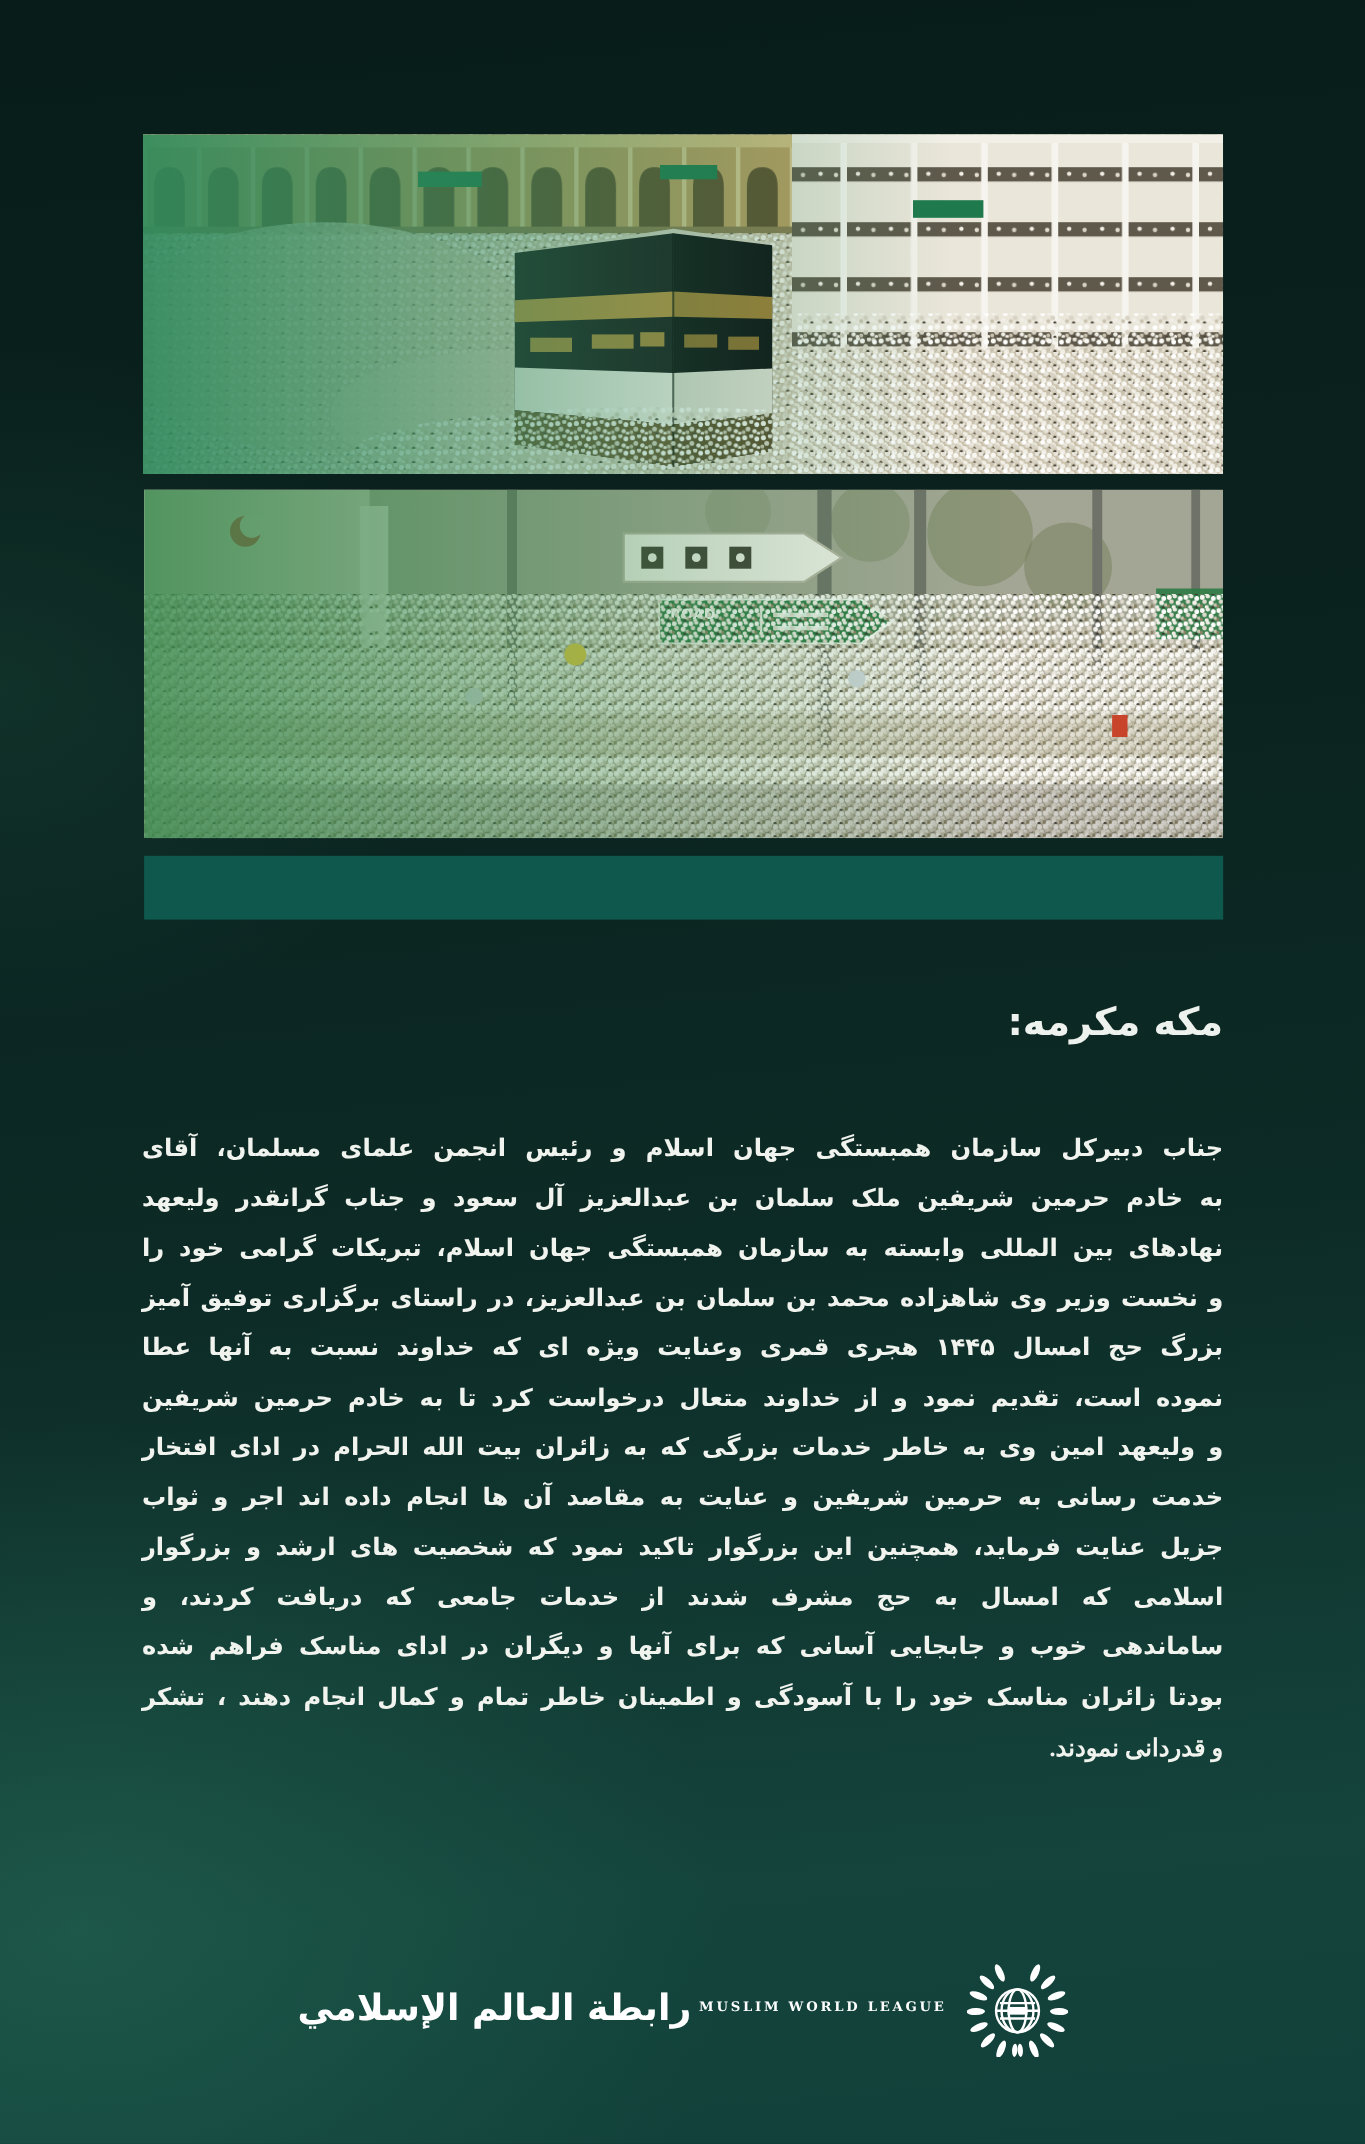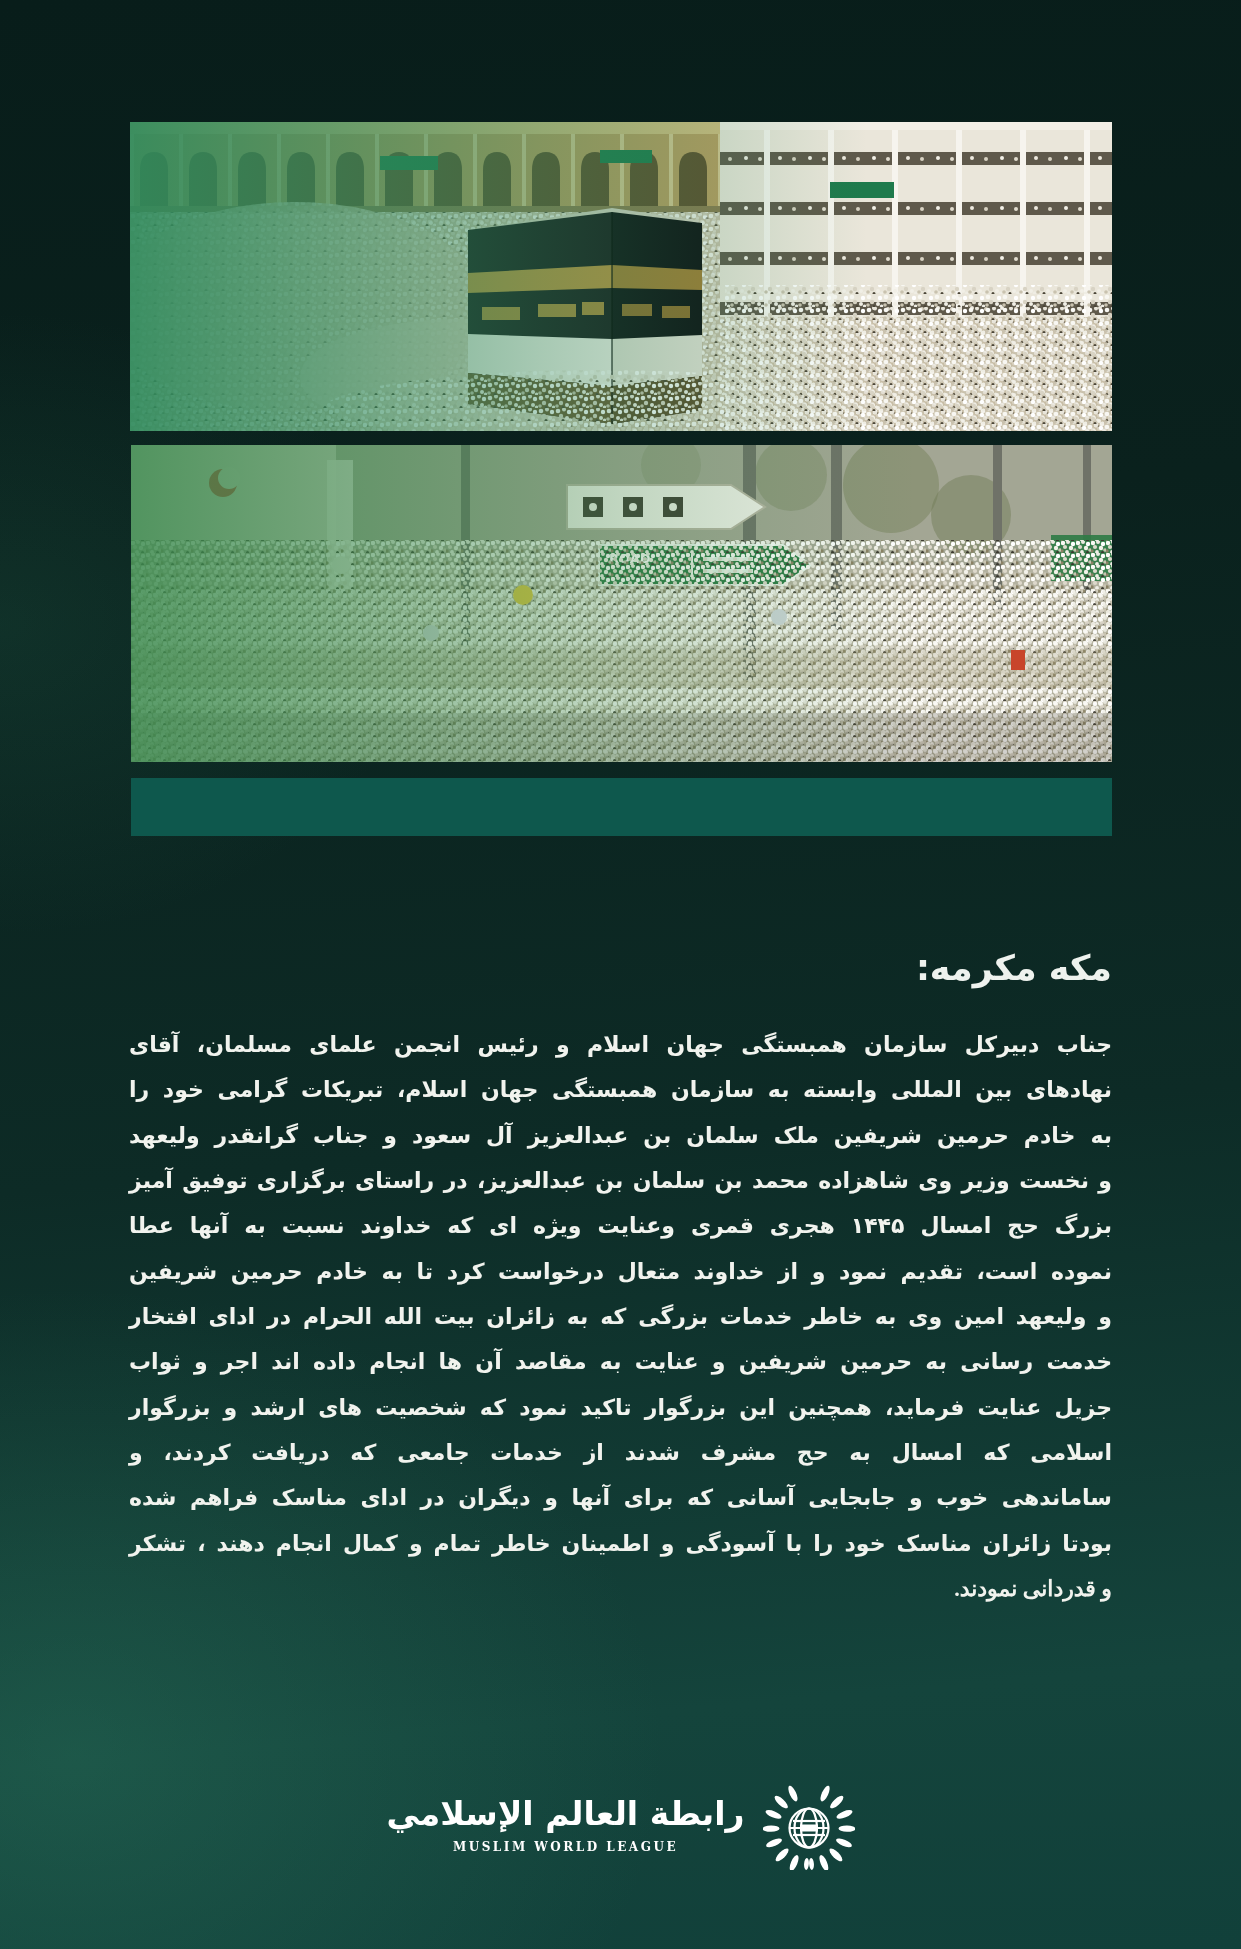--- a/index.html
+++ b/index.html
@@ -10,34 +10,34 @@
       radial-gradient(950px 750px at 6% 90%, rgba(44,120,95,.38), rgba(44,120,95,0) 62%),
       radial-gradient(700px 520px at 0% 32%, rgba(38,105,82,.22), rgba(38,105,82,0) 60%),
       linear-gradient(175deg, #081d1a 0%, #0a211d 28%, #0d2b26 58%, #14443c 86%, #11403a 100%);
   }
   .photo { position:absolute; overflow:hidden; }
   .photo svg { display:block; width:100%; height:100%; }
   .photo1 { left:130px; top:122px; width:982px; height:309px; }
   .photo2 { left:131px; top:445px; width:981px; height:317px; }
   .teal-band { position:absolute; left:131px; top:778px; width:981px; height:58px; background:#0e584d; }
   .heading {
-    position:absolute; right:129px; top:948px;
+    position:absolute; right:129px; top:910px;
     direction:rtl; font-size:35px; font-weight:bold; color:#eef2ee;
   }
   .body-par { position:absolute; left:129px; top:1032px; width:983px; }
   .bline {
     direction:rtl; text-align:justify; text-align-last:justify;
     height:45.35px; font-size:22px; font-weight:bold; color:#f1f3ee;
   }
   .bline.last { text-align-last:right;font-family:Liberation Serif, serif; }
   .mwl-logo {
     position:absolute; left:0; right:0; top:1778px;
     display:flex; justify-content:center; align-items:center; gap:18px;
   }
-  .logo-texts { display:flex; flex-direction:column; align-items:center; gap:7px; }
+  .logo-texts { display:flex; flex-direction:row; align-items:center; gap:7px; }
   .calligraphy { direction:rtl; font-size:33px; font-weight:bold; color:#ffffff; }
   .wordmark {
     font-family:"DejaVu Serif", serif; font-size:12px; font-weight:bold;
     letter-spacing:2.5px; color:#ffffff; white-space:nowrap;
   }
 </style>
 </head>
 <body>
 
 <div class="page">
@@ -206,22 +206,22 @@
       <rect width="981" height="317" fill="url(#ov2)"></rect>
     </svg>
   </div>
 
   <div class="teal-band"></div>
 
   <div class="heading">مکه مکرمه:</div>
 
   <div class="body-par">
     <div class="bline">جناب دبیرکل سازمان همبستگی جهان اسلام و رئیس انجمن علمای مسلمان، آقای</div>
+    <div class="bline">به خادم حرمین شریفین ملک سلمان بن عبدالعزیز آل سعود و جناب گرانقدر ولیعهد</div>
     <div class="bline">نهادهای بین المللی وابسته به سازمان همبستگی جهان اسلام، تبریکات گرامی خود را</div>
-    <div class="bline">به خادم حرمین شریفین ملک سلمان بن عبدالعزیز آل سعود و جناب گرانقدر ولیعهد</div>
     <div class="bline">و نخست وزیر وی شاهزاده محمد بن سلمان بن عبدالعزیز، در راستای برگزاری توفیق آمیز</div>
     <div class="bline">بزرگ حج امسال ۱۴۴۵ هجری قمری وعنایت ویژه ای که خداوند نسبت به آنها عطا</div>
     <div class="bline">نموده است، تقدیم نمود و از خداوند متعال درخواست کرد تا به خادم حرمین شریفین</div>
     <div class="bline">و ولیعهد امین وی به خاطر خدمات بزرگی که به زائران بیت الله الحرام در ادای افتخار</div>
     <div class="bline">خدمت رسانی به حرمین شریفین و عنایت به مقاصد آن ها انجام داده اند اجر و ثواب</div>
     <div class="bline">جزیل عنایت فرماید، همچنین این بزرگوار تاکید نمود که شخصیت های ارشد و بزرگوار</div>
     <div class="bline">اسلامی که امسال به حج مشرف شدند از خدمات جامعی که دریافت کردند، و</div>
     <div class="bline">ساماندهی خوب و جابجایی آسانی که برای آنها و دیگران در ادای مناسک فراهم شده</div>
     <div class="bline">بودتا زائران مناسک خود را با آسودگی و اطمینان خاطر تمام و کمال انجام دهند ، تشکر</div>
     <div class="bline last">و قدردانی نمودند.</div>

